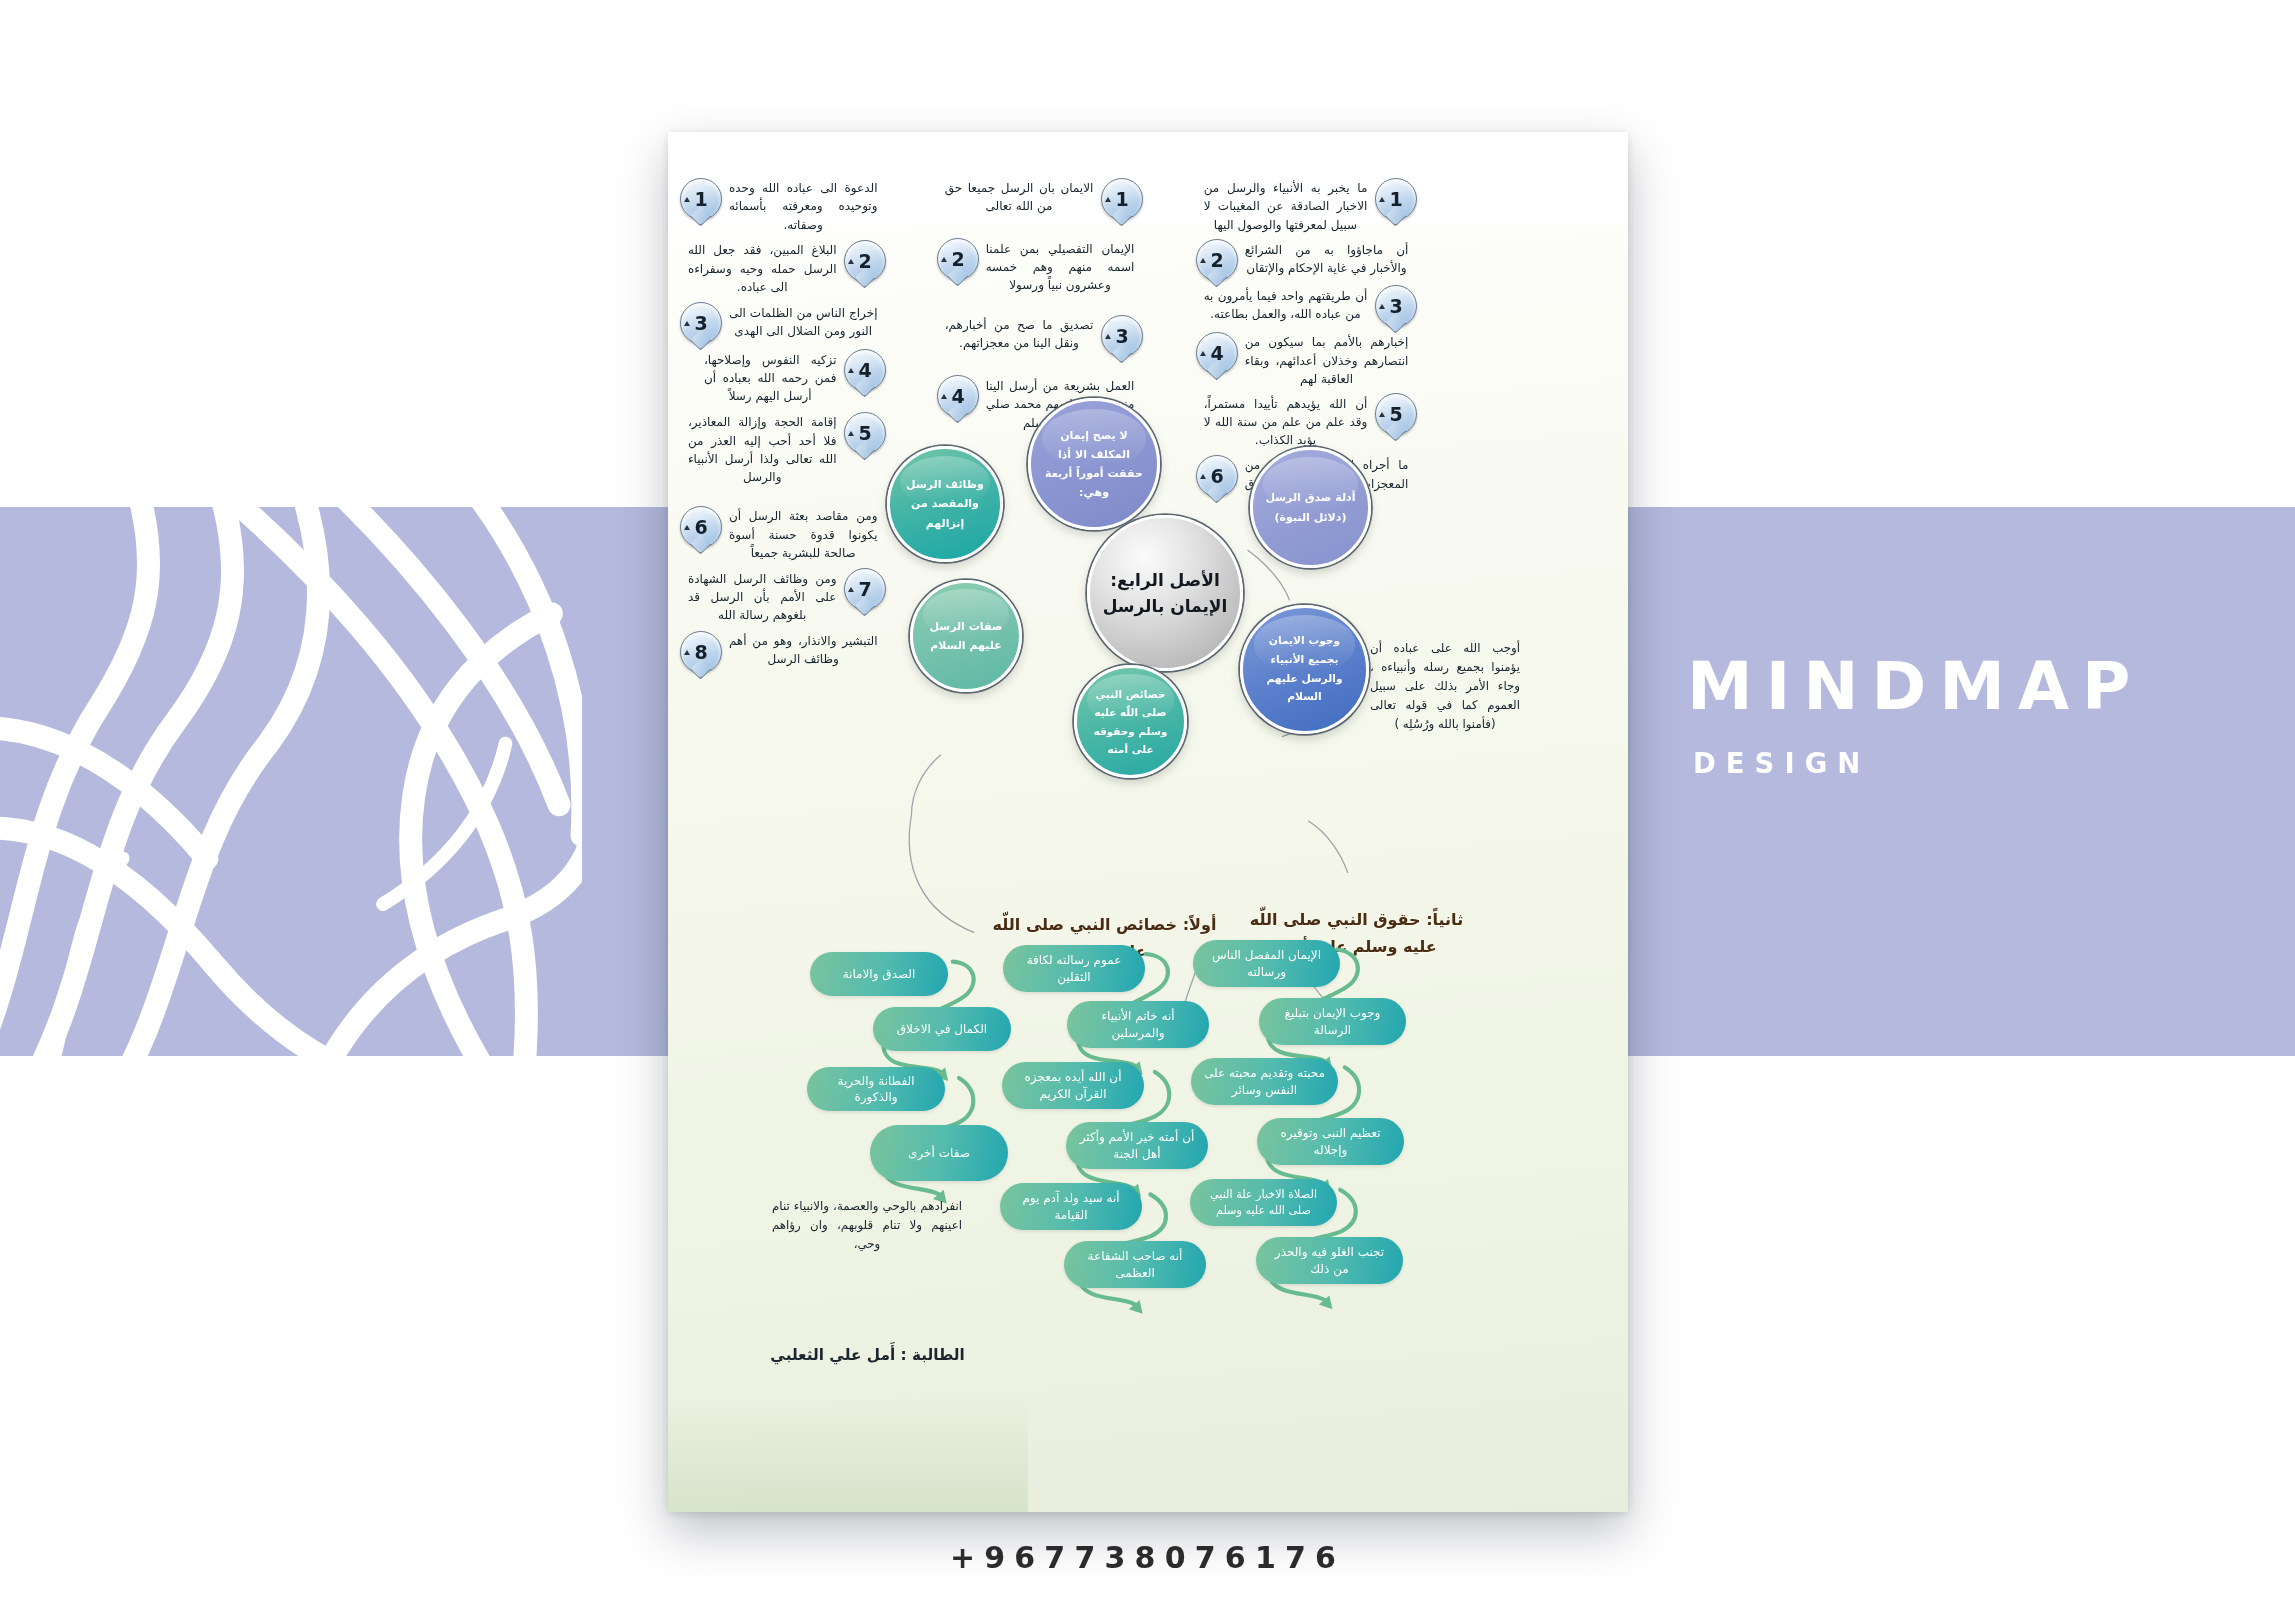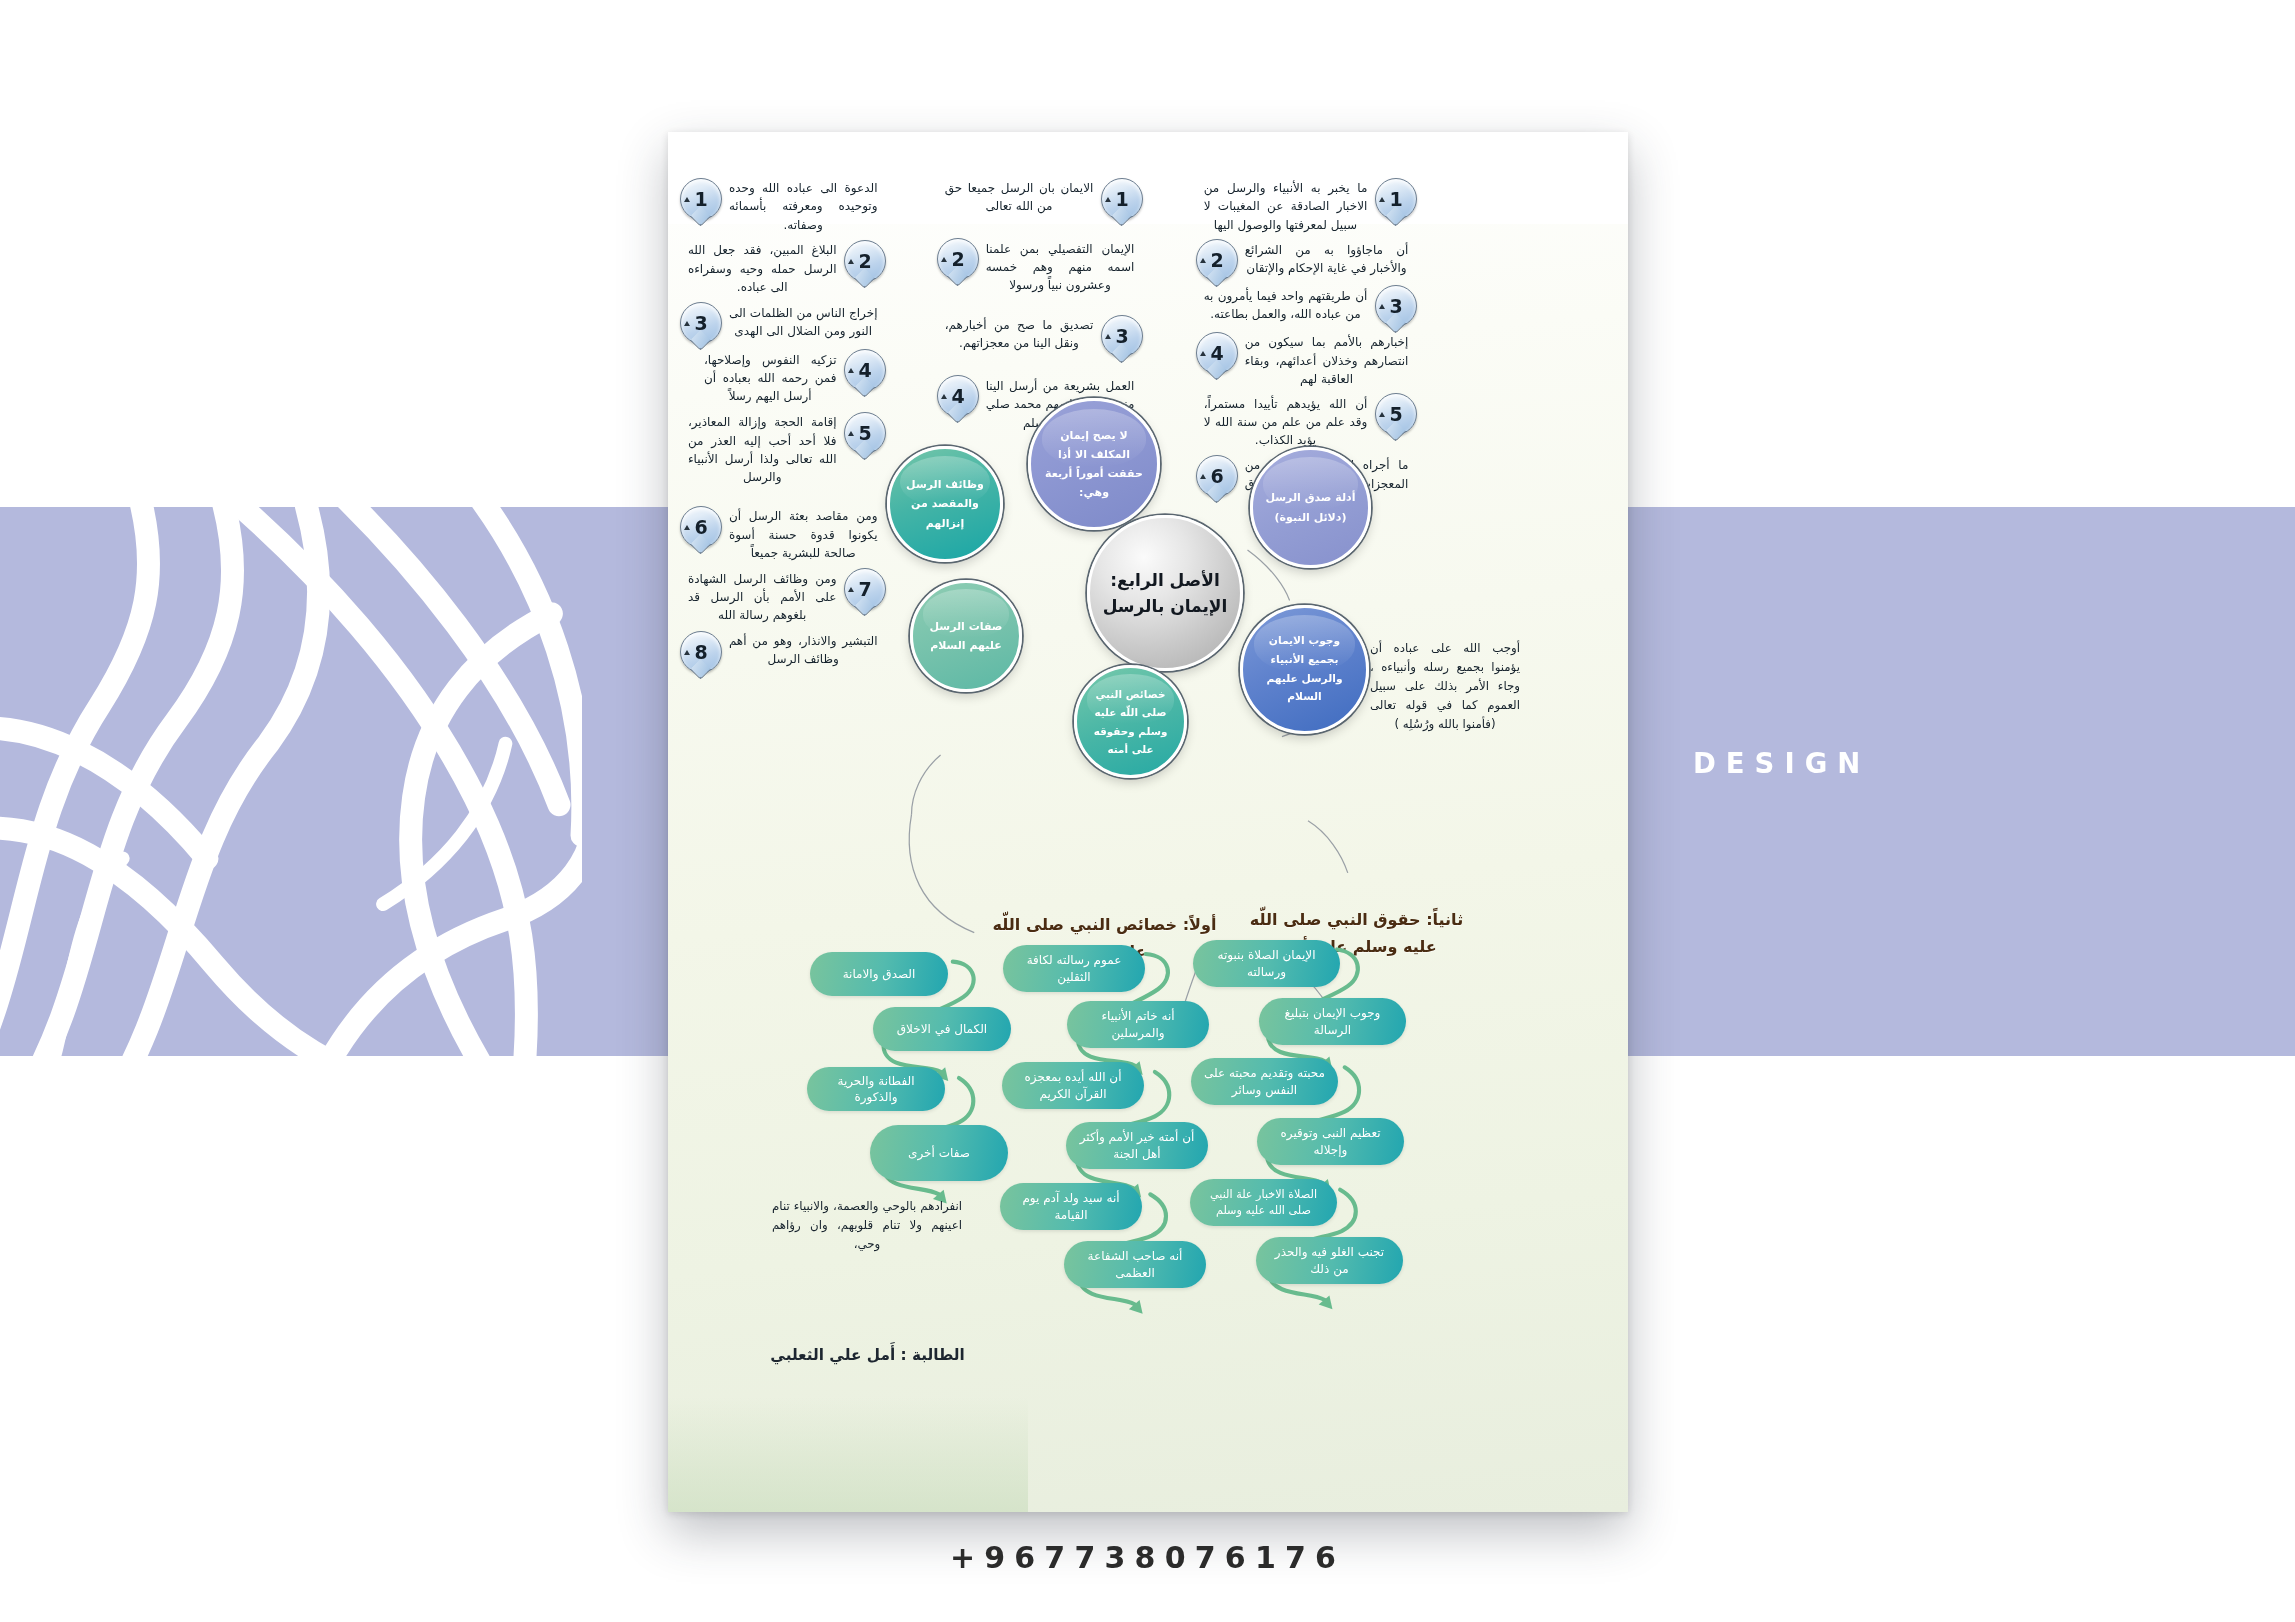--- a/index.html
+++ b/index.html
@@ -159,20 +159,21 @@
         <path d="M640 20 C 730 140, 790 300, 780 470"></path>
         <path d="M680 820 C 600 700, 540 560, 560 420 C 575 310, 640 230, 740 180"></path>
       </g>
       <g fill="none" stroke="#ffffff" stroke-width="18" stroke-linecap="round">
         <path d="M70 820 C 120 700, 100 590, 180 500"></path>
         <path d="M520 560 C 600 510, 660 440, 680 350"></path>
       </g>
     </svg>
   </div>
 
+  <div class="band-right-label">MINDMAP</div>
   <div class="band-right-sub">DESIGN</div>
 
   <div class="sheet">
     <div class="sheet-top-white"></div>
     <div class="sheet-bottom-tint"></div>
 
     <svg class="svg-layer" viewBox="0 0 1254 1803">
       <g fill="none" stroke="#9aa0a6" stroke-width="1.6">
         <path d="M636 512 C 612 560, 592 588, 576 600"></path>
         <path d="M757 546 C 790 570, 806 596, 812 612"></path>
@@ -484,21 +485,21 @@
       </g>
     </svg>
 
     <div class="pill" style="left:335px;top:813px;width:142px;height:47px;">عموم رسالته لكافة الثقلين</div>
     <div class="pill" style="left:399px;top:869px;width:142px;height:47px;">أنه خاتم الأنبياء والمرسلين</div>
     <div class="pill" style="left:334px;top:930px;width:142px;height:47px;">أن الله أيده بمعجزه القرآن الكريم</div>
     <div class="pill" style="left:398px;top:990px;width:142px;height:47px;">أن أمته خير الأمم وأكثر أهل الجنة</div>
     <div class="pill" style="left:332px;top:1051px;width:142px;height:47px;">أنه سيد ولد آدم يوم القيامة</div>
     <div class="pill" style="left:396px;top:1109px;width:142px;height:47px;">أنه صاحب الشفاعة العظمى</div>
 
-    <div class="pill" style="left:525px;top:808px;width:147px;height:47px;">الإيمان الصلاة بنبوته ورسالته</div>
+    <div class="pill" style="left:525px;top:808px;width:147px;height:47px;">الإيمان المفصل الناس ورسالته</div>
     <div class="pill" style="left:591px;top:866px;width:147px;height:47px;">وجوب الإيمان بتبليغ الرسالة</div>
     <div class="pill" style="left:523px;top:926px;width:147px;height:47px;">محبته وتقديم محبته على النفس وسائر</div>
     <div class="pill" style="left:589px;top:986px;width:147px;height:47px;">تعظيم النبى وتوقيره وإجلاله</div>
     <div class="pill" style="left:522px;top:1047px;width:147px;height:47px;font-size:11.2px;">الصلاة الاخبار علة النبي صلى الله عليه وسلم</div>
     <div class="pill" style="left:588px;top:1105px;width:147px;height:47px;">تجنب الغلو فيه والحذر من ذلك</div>
 
     <div class="pill" style="left:142px;top:820px;width:138px;height:44px;">الصدق والامانة</div>
     <div class="pill" style="left:205px;top:875px;width:138px;height:44px;">الكمال في الاخلاق</div>
     <div class="pill" style="left:139px;top:935px;width:138px;height:44px;">الفطانة والحرية والذكورة</div>
     <div class="pill" style="left:202px;top:993px;width:138px;height:56px;">صفات أخرى</div>

